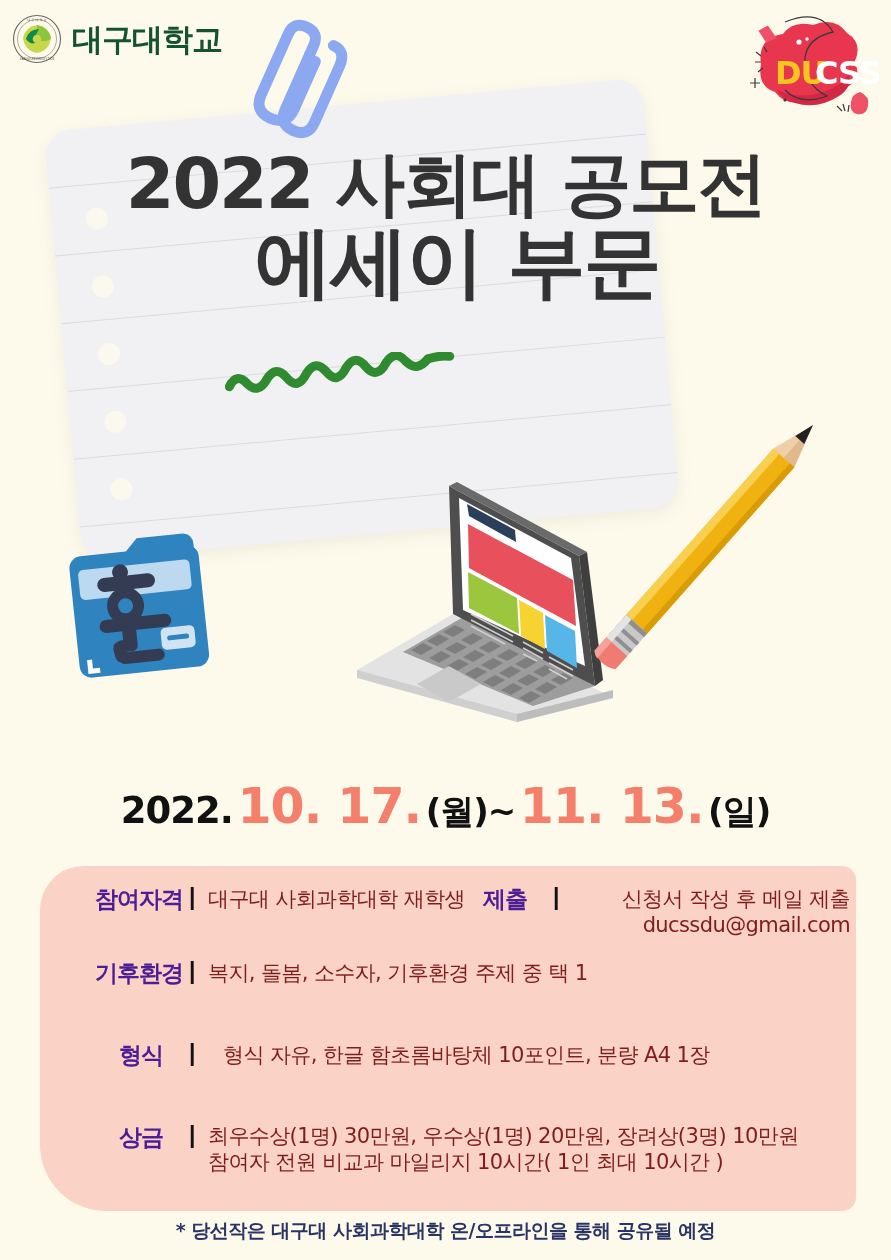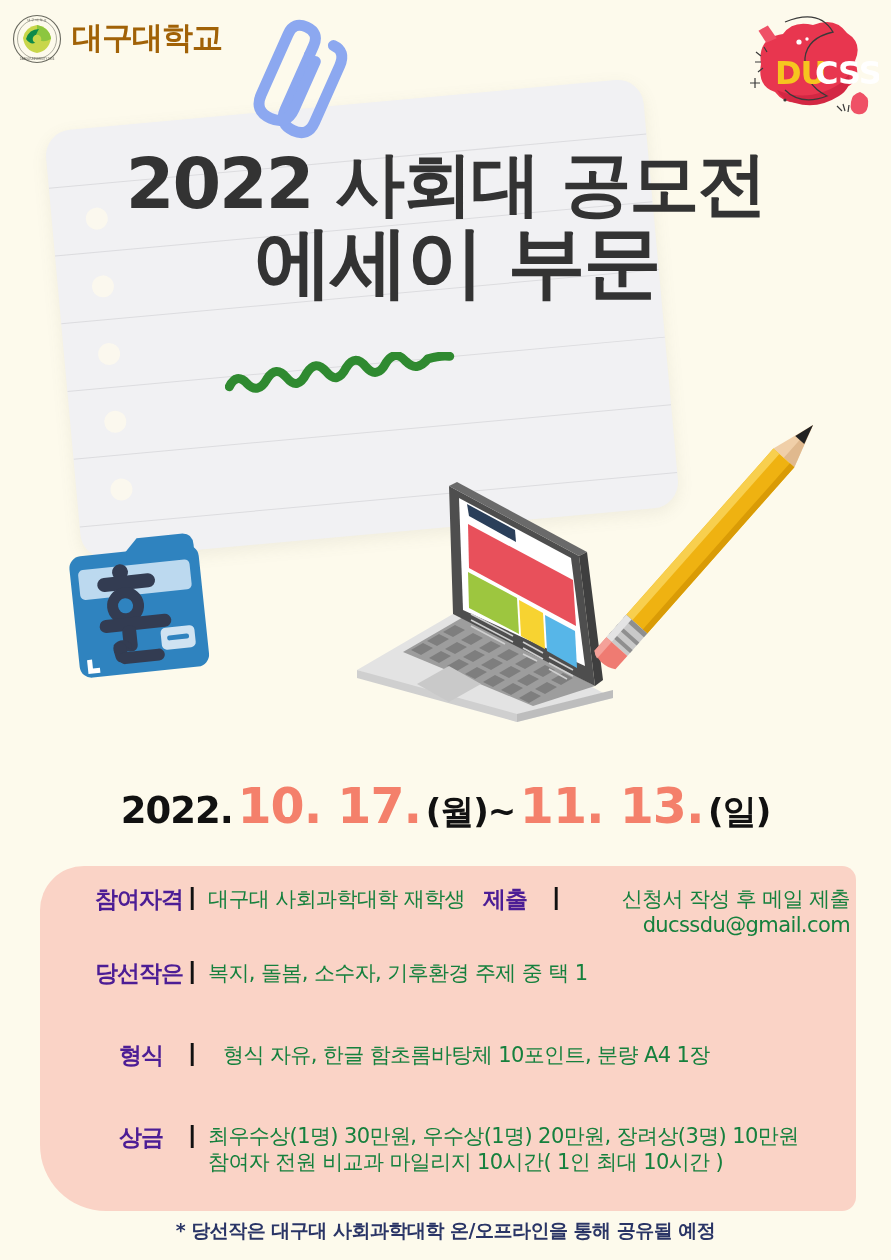--- a/index.html
+++ b/index.html
@@ -8,22 +8,22 @@
     background:#fdfaec;
     font-family:"Liberation Sans","DejaVu Sans",sans-serif;
     overflow:hidden;
     position:relative;
   }
   .poster{position:absolute;inset:0;width:891px;height:1260px;overflow:hidden;background:#fdfaec;}
 
   
   .uni-logo{position:absolute;left:12px;top:14px;display:flex;align-items:center;gap:10px;}
   .uni-seal{width:50px;height:50px;flex:none;}
-  .uni-name{font-size:31px;font-weight:bold;color:#a16207;letter-spacing:-1px;
-            font-family:Liberation Mono, monospace;line-height:1;}
+  .uni-name{font-size:31px;font-weight:bold;color:#14532d;letter-spacing:-1px;
+            font-family:Liberation Serif, serif;line-height:1;}
 
   
   .ducss-logo{position:absolute;right:12px;top:6px;width:140px;height:120px;}
 
   
   .paper{
     position:absolute;left:62px;top:104px;width:600px;height:430px;
     background:#f1f1f3;border-radius:26px;
     transform:rotate(-5.2deg);
     box-shadow:0 5px 16px rgba(120,115,95,0.10);
@@ -62,21 +62,21 @@
   .panel{
     position:absolute;left:40px;top:866px;width:816px;height:345px;
     background:#fad3c6;
     border-radius:44px 14px 14px 66px;
   }
   .panel .rowset{position:absolute;left:0;top:0;width:100%;height:100%;}
 
   .lblcol{position:absolute;font-weight:bold;color:#4c1d95;font-size:23px;
           font-family:"DejaVu Sans","Liberation Sans",sans-serif;letter-spacing:-1px;}
   .bar{position:absolute;color:#111;font-weight:bold;font-size:23px;}
-  .valcol{position:absolute;color:#15803d;font-size:21px;line-height:1.22;
+  .valcol{position:absolute;color:#7f1d1d;font-size:21px;line-height:1.22;
           font-family:"DejaVu Sans","Liberation Sans",sans-serif;letter-spacing:-0.6px;}
 
   
   .r1-l{left:55px;top:18px;}
   .r1-b{left:149px;top:18px;}
   .r1-v{left:168px;top:21px;}
   
   .r1b-l{left:443px;top:18px;}
   .r1b-b{left:513px;top:18px;}
   .r1b-v{left:540px;top:21px;text-align:right;width:270px;}
@@ -298,21 +298,21 @@
       <span class="bar r1-b">|</span>
       <span class="valcol r1-v">대구대 사회과학대학 재학생</span>
 
       <span class="lblcol r1b-l">제출</span>
       <span class="bar r1b-b">|</span>
       <span class="valcol r1b-v">
         <span>신청서 작성 후 메일 제출</span><br>
         <span>ducssdu@gmail.com</span>
       </span>
 
-      <span class="lblcol r2-l">당선작은</span>
+      <span class="lblcol r2-l">기후환경</span>
       <span class="bar r2-b">|</span>
       <span class="valcol r2-v">복지, 돌봄, 소수자, 기후환경 주제 중 택 1</span>
 
       <span class="lblcol r3-l">형식</span>
       <span class="bar r3-b">|</span>
       <span class="valcol r3-v">형식 자유, 한글 함초롬바탕체 10포인트, 분량 A4 1장</span>
 
       <span class="lblcol r4-l">상금</span>
       <span class="bar r4-b">|</span>
       <span class="valcol r4-v">

